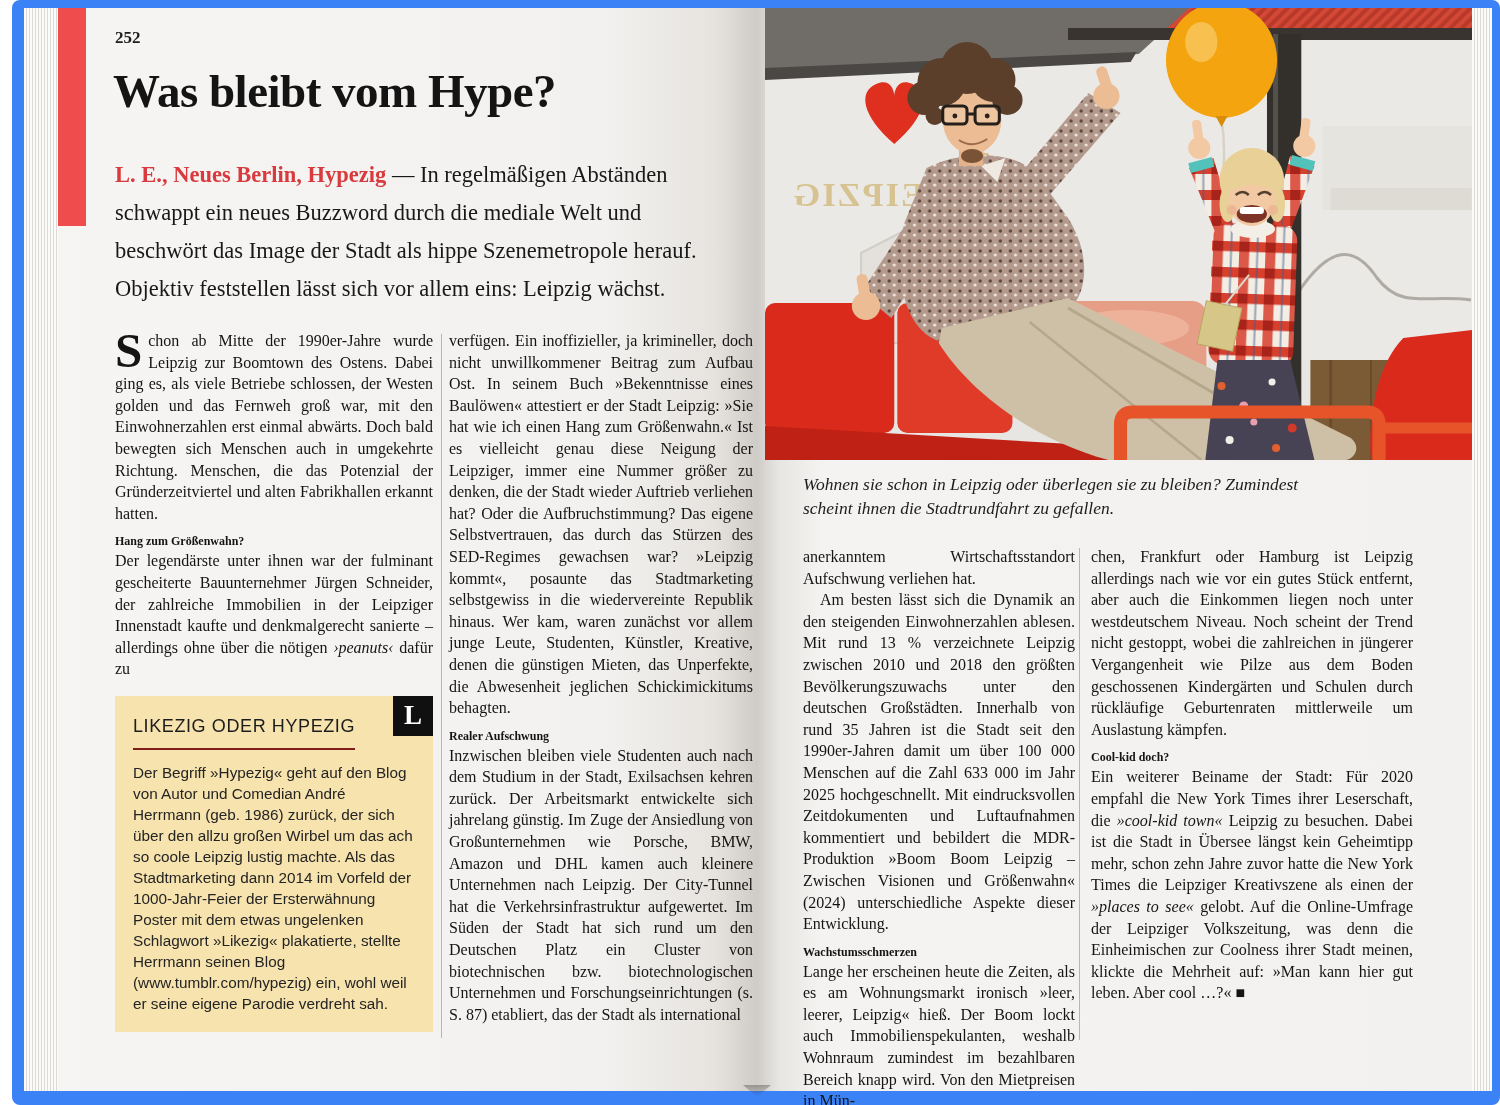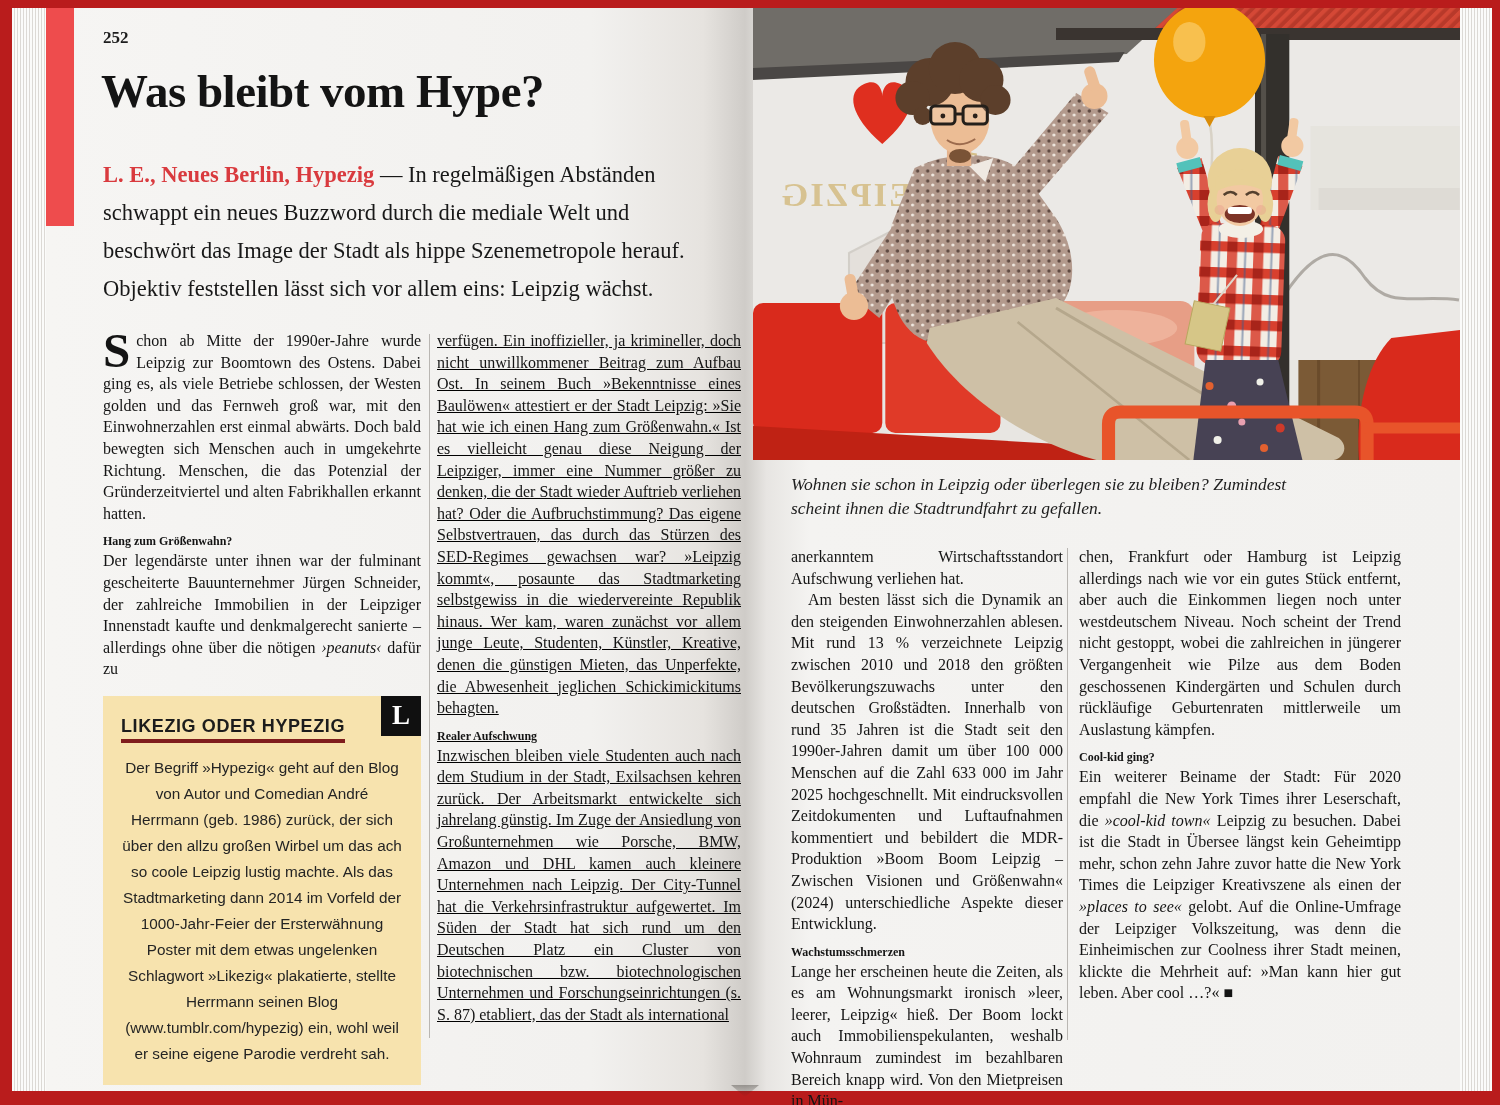--- a/index.html
+++ b/index.html
@@ -1,18 +1,18 @@
 <!DOCTYPE html>
 <html lang="de"><head>
 <meta charset="utf-8">
 <style>
   html,body{margin:0;padding:0;}
   body{width:1500px;height:1105px;background:#ffffff;position:relative;overflow:hidden;
        font-family:"Liberation Serif", serif;}
-  .book{position:absolute;inset:0;background:#b91c1c;border-radius:0;}
+  .book{position:absolute;inset:0;background:#3b82f6;border-radius:8px;margin-left:12px;}
   .edge-stack{position:absolute;top:8px;bottom:14px;}
   .edge-left{left:12px;width:34px;background:repeating-linear-gradient(to right,#fbfbfa 0 2px,#dcd9d5 2px 3px);}
   .edge-right{right:8px;width:32px;background:repeating-linear-gradient(to left,#fbfbfa 0 2px,#dcd9d5 2px 3px);}
   .page{position:absolute;top:8px;bottom:14px;}
   .page-left{left:46px;width:699px;
     background:linear-gradient(to right,#f6f5f3 0%,#f2f1ef 78%,#e6e3df 94%,#cfccc8 100%);}
   .page-right{left:745px;width:715px;
     background:linear-gradient(to right,#cfccc8 0%,#e7e5e2 3%,#f4f3f1 9%,#f2f1ef 100%);}
   .gutter-shadow{position:absolute;left:731px;bottom:8px;width:28px;height:12px;
     background:linear-gradient(to bottom,rgba(40,35,30,.35),rgba(40,35,30,0));
@@ -21,39 +21,39 @@
 
   
   .pagenum{position:absolute;left:57px;top:20px;font-size:17px;font-weight:bold;color:#1d1d1d;}
   .headline{position:absolute;left:55px;top:56px;margin:0;font-size:47px;font-weight:bold;
     color:#141414;letter-spacing:-0.5px;text-align:center;}
   .lead{position:absolute;left:57px;top:148px;width:620px;margin:0;font-size:22.5px;
     line-height:38px;color:#181818;}
   .lead-red{color:#d93a3e;font-weight:bold;}
   .col{position:absolute;}
   .col-1{left:57px;top:322px;width:318px;}
-  .col-2{left:391px;top:322px;width:304px;text-decoration:underline;}
+  .col-2{left:391px;top:322px;width:304px;}
   .col-rule{position:absolute;width:1px;background:#b9b6b2;}
   .rule-left{left:383px;top:326px;height:704px;}
   .rule-right{left:322px;top:540px;height:492px;}
   .body{margin:0 0 0 0;font-size:16px;line-height:21.6px;color:#141414;text-align:justify;
     hyphens:auto;-webkit-hyphens:auto;}
   .subhead{margin:10px 0 1px 0;font-size:12px;font-weight:bold;color:#141414;}
   .dropcap{float:left;font-size:49px;line-height:38px;font-weight:bold;padding:2px 6px 0 0;color:#141414;}
   .indent{text-indent:17px;}
 
   
   .infobox{position:relative;margin-top:16px;background:#f7e3ae;padding:20px 18px 18px 18px;
     font-family:"Liberation Sans", sans-serif;}
   .infobox-badge{position:absolute;top:0;right:0;width:40px;height:40px;background:#101010;
     color:#fff;font-family:"Liberation Serif", serif;font-weight:bold;font-size:27px;
     display:flex;align-items:center;justify-content:center;}
-  .infobox-title{margin:0 0 12px 0;font-size:18px;font-weight:bold;letter-spacing:.6px;color:#1c1c1c;
-    display:inline-block;border-bottom:4px solid #7f1d1d;padding-bottom:2px;}
-  .infobox-text{margin:0;font-size:15.3px;line-height:26px;color:#242424;font-weight:500;text-align:center;}
+  .infobox-title{margin:0 0 12px 0;font-size:18px;font-weight:normal;letter-spacing:.6px;color:#1c1c1c;
+    display:inline-block;border-bottom:2px solid #7f1d1d;padding-bottom:11px;}
+  .infobox-text{margin:0;font-size:15.3px;line-height:21px;color:#242424;font-weight:500;}
 
   
   .photo{position:absolute;left:8px;top:0;width:707px;height:452px;margin:0;overflow:hidden;}
   .photo svg{display:block;width:100%;height:100%;}
   .caption{position:absolute;left:46px;top:464px;width:528px;font-style:italic;
     font-size:17.5px;line-height:24px;color:#1d1d1d;}
   .col-r1{left:46px;top:538px;width:272px;}
   .col-r2{left:334px;top:538px;width:322px;}
 </style>
 </head>
@@ -243,20 +243,20 @@
 
     <div class="col col-r1">
       <p class="body">anerkanntem Wirtschaftsstandort Aufschwung verliehen hat.</p>
       <p class="body indent">Am besten lässt sich die Dynamik an den steigenden Einwohnerzahlen ablesen. Mit rund 13 % verzeichnete Leipzig zwischen 2010 und 2018 den größten Bevölkerungszuwachs unter den deutschen Großstädten. Innerhalb von rund 35 Jahren ist die Stadt seit den 1990er-Jahren damit um über 100 000 Menschen auf die Zahl 633 000 im Jahr 2025 hochgeschnellt. Mit eindrucksvollen Zeitdokumenten und Luftaufnahmen kommentiert und bebildert die MDR-Produktion »Boom Boom Leipzig – Zwischen Visionen und Größenwahn« (2024) unterschiedliche Aspekte dieser Entwicklung.</p>
       <h3 class="subhead">Wachstumsschmerzen</h3>
       <p class="body">Lange her erscheinen heute die Zeiten, als es am Wohnungsmarkt ironisch »leer, leerer, Leipzig« hieß. Der Boom lockt auch Immobilienspekulanten, weshalb Wohnraum zumindest im bezahlbaren Bereich knapp wird. Von den Mietpreisen in Mün-</p>
     </div>
 
     <div class="col col-r2">
       <p class="body">chen, Frankfurt oder Hamburg ist Leipzig allerdings nach wie vor ein gutes Stück entfernt, aber auch die Einkommen liegen noch unter westdeutschem Niveau. Noch scheint der Trend nicht gestoppt, wobei die zahlreichen in jüngerer Vergangenheit wie Pilze aus dem Boden geschossenen Kindergärten und Schulen durch rückläufige Geburtenraten mittlerweile um Auslastung kämpfen.</p>
-      <h3 class="subhead">Cool-kid ging?</h3>
+      <h3 class="subhead">Cool-kid doch?</h3>
       <p class="body"><span>Ein weiterer Beiname der Stadt: Für 2020 empfahl die New York Times ihrer Leserschaft, die </span><em>»cool-kid town«</em><span> Leipzig zu besuchen. Dabei ist die Stadt in Übersee längst kein Geheimtipp mehr, schon zehn Jahre zuvor hatte die New York Times die Leipziger Kreativszene als einen der </span><em>»places to see«</em><span> gelobt. Auf die Online-Umfrage der Leipziger Volkszeitung, was denn die Einheimischen zur Coolness ihrer Stadt meinen, klickte die Mehrheit auf: »Man kann hier gut leben. Aber cool …?« ■</span></p>
     </div>
   </section>
 
   <div class="ribbon"></div>
   <div class="gutter-shadow"></div>
 </div>
 
 </body></html>

